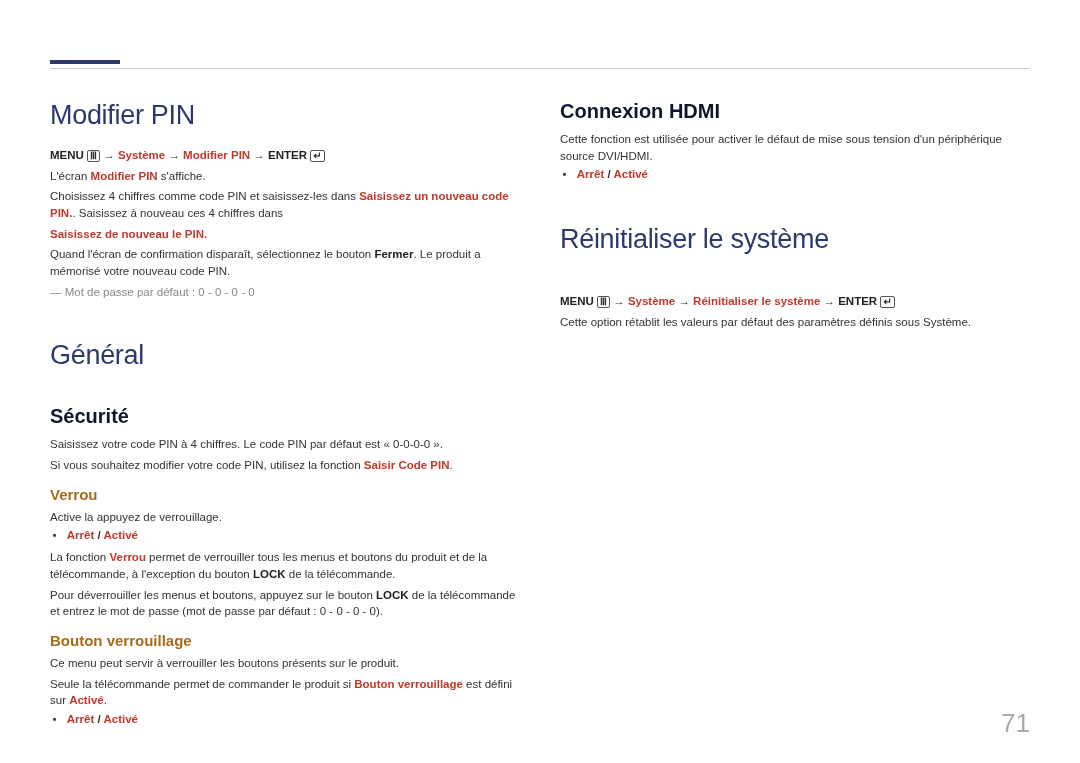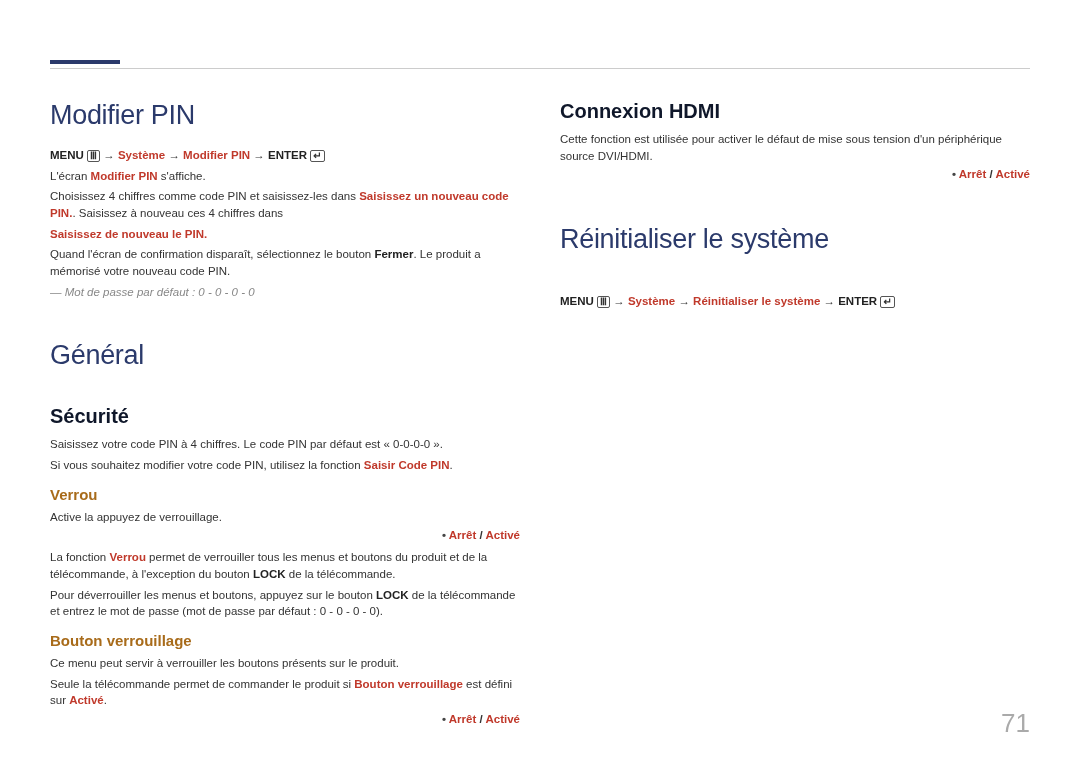--- a/index.html
+++ b/index.html
@@ -65,27 +65,25 @@
   .nav {
     font-size: 11.5px;
     font-weight: 600;
     margin: 4px 0;
   }
   .red { color: #c0392b; font-weight: 600; }
   .black-b { font-weight: 700; color: #222; }
   .note {
     color: #888;
     font-size: 11.5px;
-    font-style: italic;
   }
   ul.opts {
     list-style: none;
     margin: 4px 0 8px 0;
     padding: 0 0 0 14px;
-    text-align: right;
   }
   ul.opts li::before {
     content: "•";
     color: #444;
     display: inline-block;
     width: 1em;
     margin-left: -1em;
   }
   ul.opts li {
     font-size: 11.5px;
@@ -204,16 +202,17 @@
 
     <p class="nav">
       <span class="black-b">MENU</span>
       <span class="icon menu-icon">Ⅲ</span>
       → <span class="red">Système</span>
       → <span class="red">Réinitialiser le système</span>
       → <span class="black-b">ENTER</span>
       <span class="icon">↵</span>
     </p>
 
+    <p>Cette option rétablit les valeurs par défaut des paramètres définis sous Système.</p>
   </div>
 </div>
 
 <div class="page-num">71</div>
 
 </body></html>

